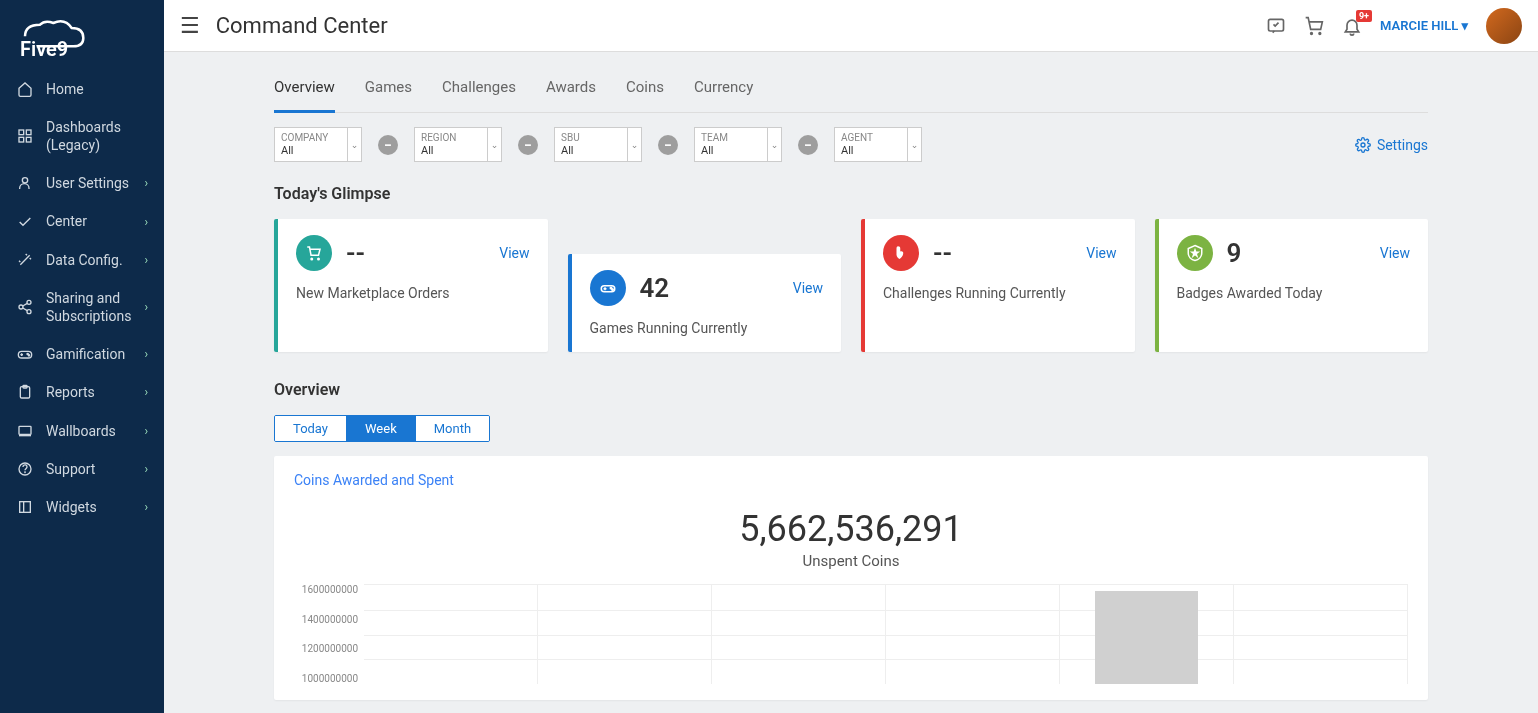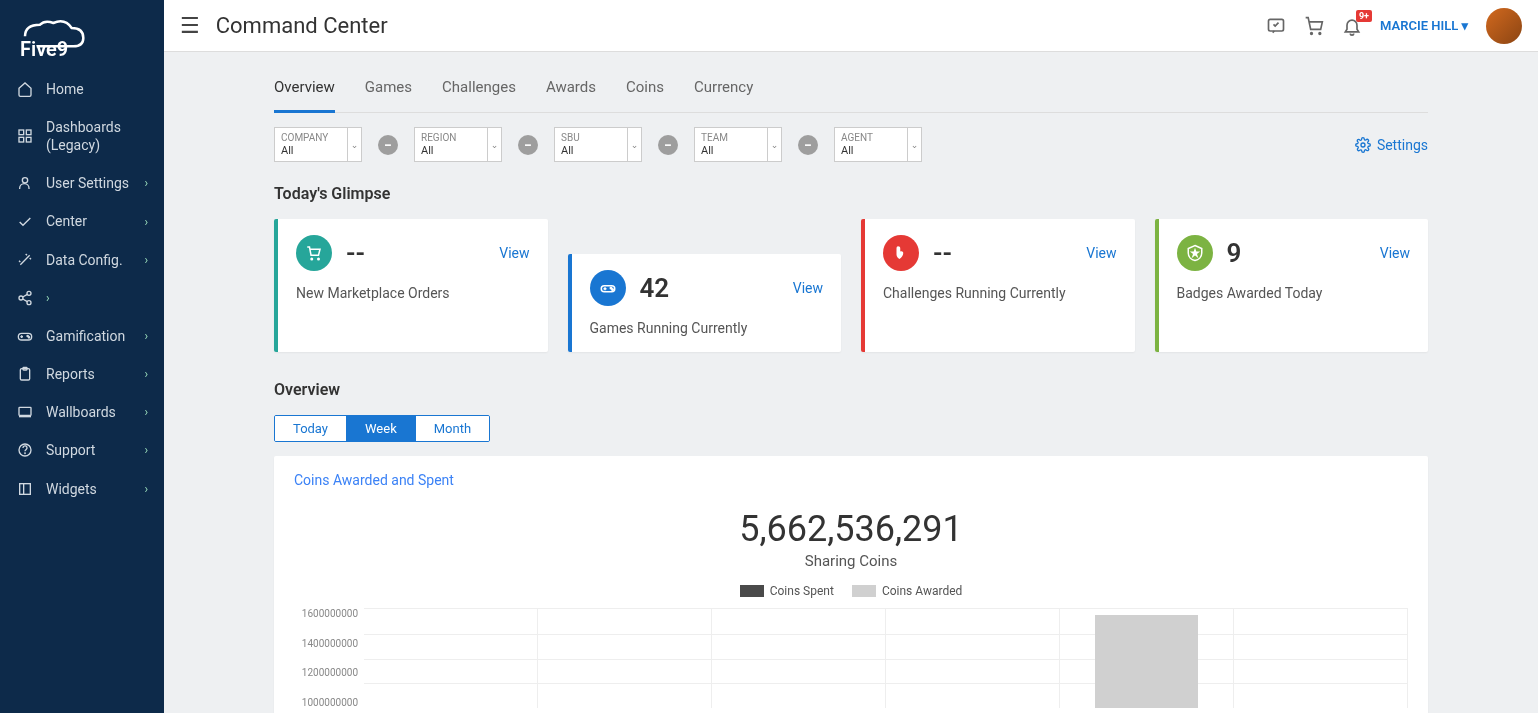--- a/index.html
+++ b/index.html
@@ -133,20 +133,21 @@
     <div class="nav-item">
       <span class="nav-icon">
           <svg width="16" height="16" viewBox="0 0 24 24" fill="none" stroke="currentColor" stroke-width="2">
             <circle cx="18" cy="5" r="3"></circle>
             <circle cx="6" cy="12" r="3"></circle>
             <circle cx="18" cy="19" r="3"></circle>
             <line x1="8.5" y1="10.5" x2="15.5" y2="6.5"></line>
             <line x1="8.5" y1="13.5" x2="15.5" y2="17.5"></line>
           </svg>
         </span>
+      <span class="nav-label">Sharing and Subscriptions</span>
       <span class="chev">›</span>
     </div>
     <div class="nav-item">
       <span class="nav-icon">
           <svg width="16" height="16" viewBox="0 0 24 24" fill="none" stroke="currentColor" stroke-width="2">
             <rect x="2" y="8" width="20" height="10" rx="5"></rect>
             <line x1="7" y1="11" x2="7" y2="15"></line>
             <line x1="5" y1="13" x2="9" y2="13"></line>
             <circle cx="16" cy="12" r="1"></circle>
             <circle cx="18" cy="14" r="1"></circle>
@@ -323,31 +324,21 @@
     <div class="section-title" style="margin-top:28px">Overview</div>
     <div class="period-toggle">
       <div class="period-btn">Today</div>
       <div class="period-btn active">Week</div>
       <div class="period-btn">Month</div>
     </div>
 
     <div class="chart-panel">
       <div class="chart-title">Coins Awarded and Spent</div>
       <div class="big-number">5,662,536,291</div>
-      <div class="big-label">Sharing Coins</div>
-      <div class="legend">
-        <div class="legend-item">
-            <div class="swatch dark"></div>
-            <span>Coins Spent</span>
-          </div>
-        <div class="legend-item">
-            <div class="swatch light"></div>
-            <span>Coins Awarded</span>
-          </div>
-      </div>
+      <div class="big-label">Unspent Coins</div>
       <div class="chart-area">
         <div class="y-axis">
           <span>1600000000</span>
           <span>1400000000</span>
           <span>1200000000</span>
           <span>1000000000</span>
         </div>
         <div class="plot">
           <div class="gridline" style="top:25%"></div>
           <div class="gridline" style="top:50%"></div>

